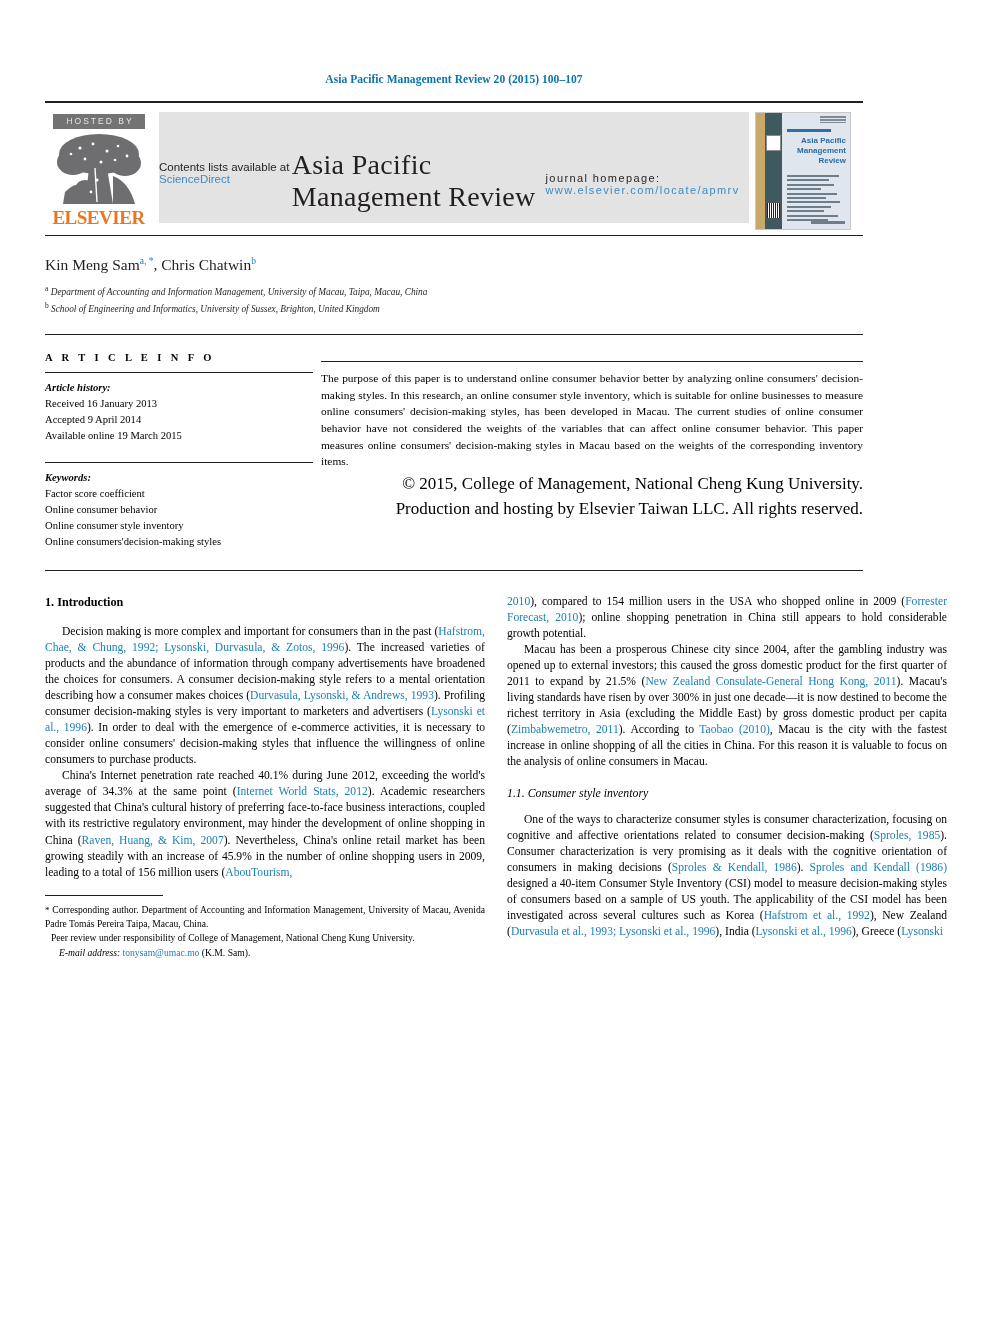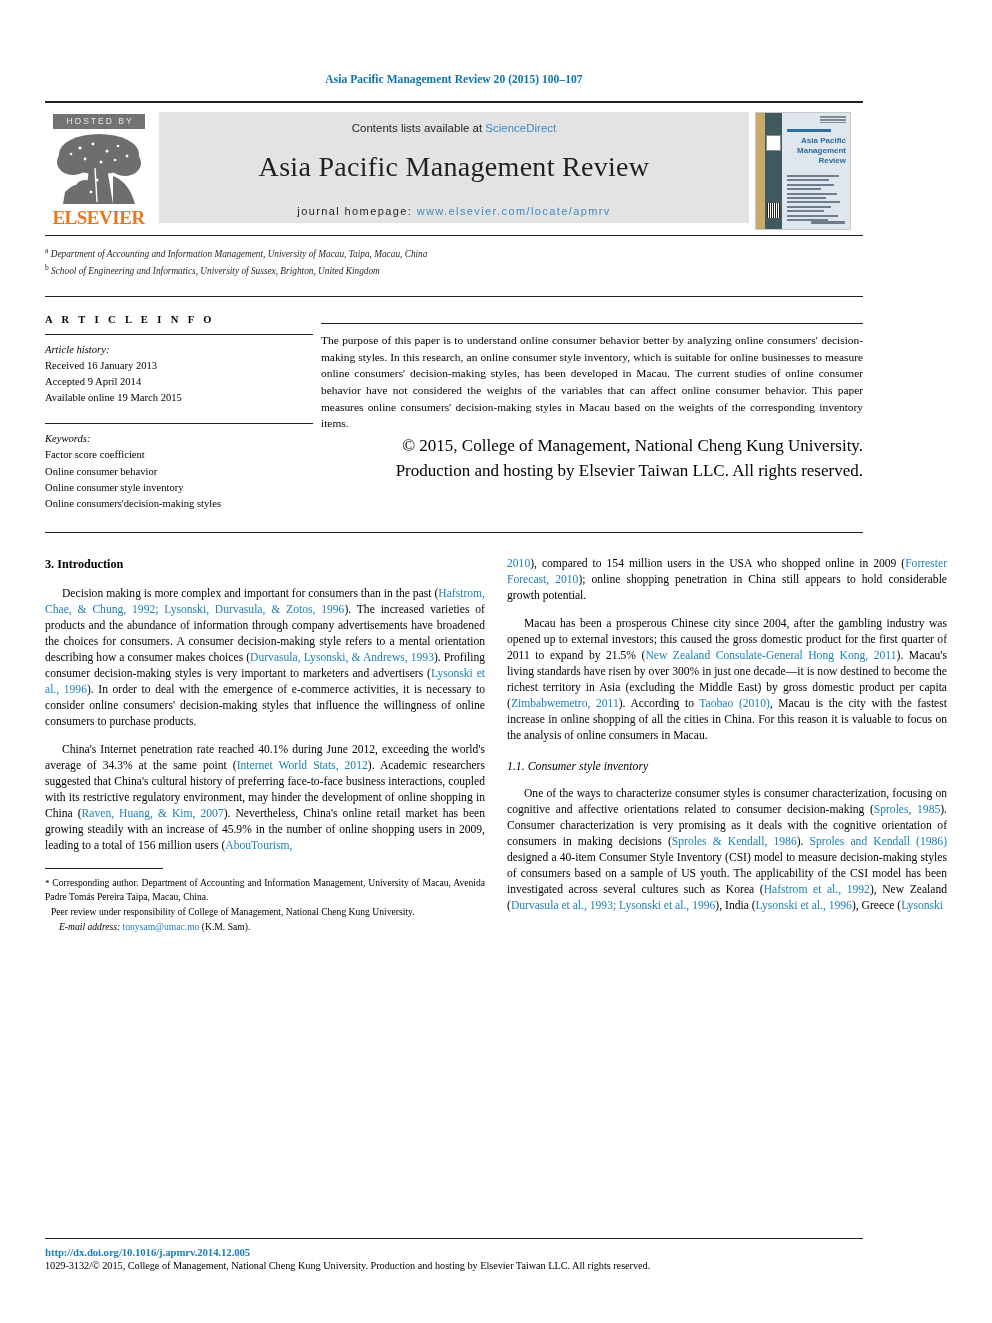--- a/index.html
+++ b/index.html
@@ -64,21 +64,20 @@
     line-height: 1;
     margin-top: 1px;
     transform: scaleX(1.06);
   }
   .journal-banner {
     flex: 1;
     background: #e3e3e3;
     margin-left: 6px;
     margin-right: 6px;
     display: flex;
-    flex-direction: column;
     align-items: center;
     justify-content: flex-start;
     padding-top: 10px;
   }
   .contents-line {
     font-family: "Liberation Sans", sans-serif;
     font-size: 11.5px;
     color: #231f20;
   }
   .contents-line .sd { color: #3e8bc4; }
@@ -178,21 +177,21 @@
   .col-info { width: 268px; flex: 0 0 268px; }
   .col-abstract { flex: 1; padding-left: 8px; }
   .sec-head {
     font-family: "Liberation Serif", serif;
     font-weight: bold;
     font-size: 10.5px;
     letter-spacing: 3.4px;
   }
   .thin-rule { border-top: 1px solid #231f20; margin-top: 9px; }
   .info-block { font-size: 10.6px; line-height: 1.52; margin-top: 7px; }
-  .info-block .it { font-style: italic; }
+  .info-block .it { font-style: italic; font-weight: bold; }
   .abstract-text {
     font-size: 11.4px;
     line-height: 1.46;
     text-align: justify;
     margin-top: 8px;
   }
   .abstract-copy {
     font-size: 17px;
     line-height: 1.46;
     text-align: right;
@@ -201,21 +200,21 @@
   }
 
   
   .body-sep { border-top: 1px solid #231f20; margin-top: 20px; }
   .columns { display: flex; margin-top: 23px; }
   .col { width: 440px; flex: 0 0 440px; font-size: 11.6px; line-height: 1.385; text-align: justify; }
   .col.right { margin-left: 22px; }
   .h1 { font-weight: bold; font-size: 12.2px; margin-bottom: 13px; }
   .h2 { font-style: italic; font-size: 11.8px; margin: 14px 0 11px 0; }
   .p { margin: 0; text-indent: 17px; }
-  .p + .p { margin-top: 12px; }
+  .p + .p { margin-top: 0; }
   a.ref, .ref { color: #1a7fb5; text-decoration: none; }
 
   
   .footnote-wrap { margin-top: 14px; }
   .footnote-rule { width: 118px; border-top: 1px solid #231f20; }
   .footnote {
     font-size: 9.6px;
     line-height: 1.44;
     text-align: justify;
     margin-top: 7px;
@@ -315,20 +314,23 @@
           </div>
           <div class="cov-foot"></div>
         </div>
       </div>
     </div>
   </div>
 
   <div class="title-rule"></div>
 
 
+  <div class="authors">
+    <span>Kin Meng Sam</span><sup>a, *</sup>, <span>Chris Chatwin</span><sup>b</sup>
+  </div>
 
   <div class="affiliations">
     <div><sup>a</sup> <span>Department of Accounting and Information Management, University of Macau, Taipa, Macau, China</span></div>
     <div><sup>b</sup> <span>School of Engineering and Informatics, University of Sussex, Brighton, United Kingdom</span></div>
   </div>
 
   <div class="info-sep"></div>
 
   <div class="info-row">
     <div class="col-info">
@@ -354,21 +356,21 @@
       <div class="thin-rule"></div>
       <div class="abstract-text">The purpose of this paper is to understand online consumer behavior better by analyzing online consumers' decision-making styles. In this research, an online consumer style inventory, which is suitable for online businesses to measure online consumers' decision-making styles, has been developed in Macau. The current studies of online consumer behavior have not considered the weights of the variables that can affect online consumer behavior. This paper measures online consumers' decision-making styles in Macau based on the weights of the corresponding inventory items.</div>
       <div class="abstract-copy">© 2015, College of Management, National Cheng Kung University. Production and hosting by Elsevier Taiwan LLC. All rights reserved.</div>
     </div>
   </div>
 
   <div class="body-sep"></div>
 
   <div class="columns">
     <div class="col left">
-      <div class="h1">3. Introduction</div>
+      <div class="h1">1. Introduction</div>
       <div id="left-paras">
           <p class="p"><span>Decision making is more complex and important for consumers than in the past (</span><span class="ref">Hafstrom, Chae, &amp; Chung, 1992; Lysonski, Durvasula, &amp; Zotos, 1996</span><span>). The increased varieties of products and the abundance of information through company advertisements have broadened the choices for consumers. A consumer decision-making style refers to a mental orientation describing how a consumer makes choices (</span><span class="ref">Durvasula, Lysonski, &amp; Andrews, 1993</span><span>). Profiling consumer decision-making styles is very important to marketers and advertisers (</span><span class="ref">Lysonski et al., 1996</span><span>). In order to deal with the emergence of e-commerce activities, it is necessary to consider online consumers' decision-making styles that influence the willingness of online consumers to purchase products.</span></p>
           <p class="p"><span>China's Internet penetration rate reached 40.1% during June 2012, exceeding the world's average of 34.3% at the same point (</span><span class="ref">Internet World Stats, 2012</span><span>). Academic researchers suggested that China's cultural history of preferring face-to-face business interactions, coupled with its restrictive regulatory environment, may hinder the development of online shopping in China (</span><span class="ref">Raven, Huang, &amp; Kim, 2007</span><span>). Nevertheless, China's online retail market has been growing steadily with an increase of 45.9% in the number of online shopping users in 2009, leading to a total of 156 million users (</span><span class="ref">AbouTourism,</span></p>
         </div>
 
       <div class="footnote-wrap">
         <div class="footnote-rule"></div>
         <div class="footnote">
           <span class="star">*</span>
           <span>Corresponding author. Department of Accounting and Information Management, University of Macau, Avenida Padre Tomás Pereira Taipa, Macau, China.</span>
@@ -385,19 +387,14 @@
     <div class="col right">
       <div id="right-paras">
           <p class="p" style="text-indent: 0px;"><span class="ref">2010</span><span>), compared to 154 million users in the USA who shopped online in 2009 (</span><span class="ref">Forrester Forecast, 2010</span><span>); online shopping penetration in China still appears to hold considerable growth potential.</span></p>
           <p class="p"><span>Macau has been a prosperous Chinese city since 2004, after the gambling industry was opened up to external investors; this caused the gross domestic product for the first quarter of 2011 to expand by 21.5% (</span><span class="ref">New Zealand Consulate-General Hong Kong, 2011</span><span>). Macau's living standards have risen by over 300% in just one decade—it is now destined to become the richest territory in Asia (excluding the Middle East) by gross domestic product per capita (</span><span class="ref">Zimbabwemetro, 2011</span><span>). According to </span><span class="ref">Taobao (2010)</span><span>, Macau is the city with the fastest increase in online shopping of all the cities in China. For this reason it is valuable to focus on the analysis of online consumers in Macau.</span></p>
           <div class="h2">1.1. Consumer style inventory</div>
           <p class="p"><span>One of the ways to characterize consumer styles is consumer characterization, focusing on cognitive and affective orientations related to consumer decision-making (</span><span class="ref">Sproles, 1985</span><span>). Consumer characterization is very promising as it deals with the cognitive orientation of consumers in making decisions (</span><span class="ref">Sproles &amp; Kendall, 1986</span><span>). </span><span class="ref">Sproles and Kendall (1986)</span><span> designed a 40-item Consumer Style Inventory (CSI) model to measure decision-making styles of consumers based on a sample of US youth. The applicability of the CSI model has been investigated across several cultures such as Korea (</span><span class="ref">Hafstrom et al., 1992</span><span>), New Zealand (</span><span class="ref">Durvasula et al., 1993; Lysonski et al., 1996</span><span>), India (</span><span class="ref">Lysonski et al., 1996</span><span>), Greece (</span><span class="ref">Lysonski</span></p>
         </div>
     </div>
   </div>
 
-  <div class="page-footer">
-    <div class="footer-rule"></div>
-    <div class="doi">http://dx.doi.org/10.1016/j.apmrv.2014.12.005</div>
-    <div class="issn">1029-3132/© 2015, College of Management, National Cheng Kung University. Production and hosting by Elsevier Taiwan LLC. All rights reserved.</div>
-  </div>
 
 </div>
 
 </body></html>

